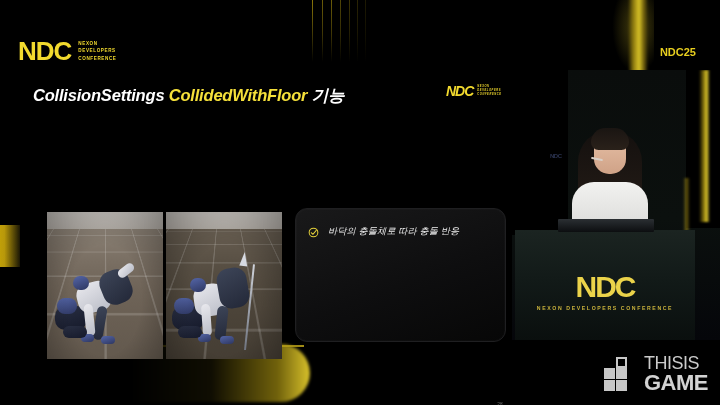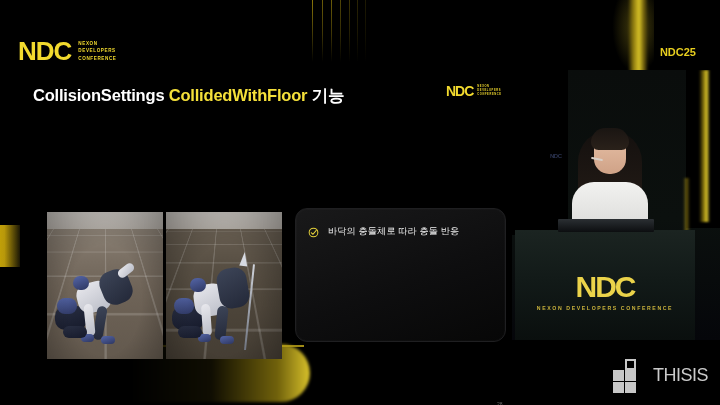--- a/index.html
+++ b/index.html
@@ -56,21 +56,21 @@
   
   #brand { position:absolute; left:18px; top:38px; display:flex; align-items:center; gap:7px; }
   .ndc-mark { font-weight:bold; letter-spacing:-1px; line-height:1; color:#F2DA2E; }
   #brand .ndc-mark { font-size:26px; }
   .ndc-sub { font-size:4.6px; line-height:1.55; font-weight:bold; letter-spacing:.6px; color:#F2DA2E; text-transform:uppercase; }
 
   
   #ndc25 { position:absolute; right:24px; top:46px; font-size:11px; font-weight:bold; letter-spacing:0px; color:#E8CF1F;margin-left:8px; }
 
   
-  #slide { position:absolute; left:0; top:70px; width:512px; height:270px; }
+  #slide { position:absolute; left:0; top:70px; width:512px; height:270px;font-style:italic; }
 
   #slide-title {
     position:absolute; left:33px; top:15px; font-size:16.5px; font-weight:bold;
     white-space:nowrap; letter-spacing:-.2px;
   }
   #slide-title .accent { color:#F5E03A; }
 
   #slide-logo { position:absolute; left:446px; top:14px; display:flex; align-items:center; gap:4px; }
   #slide-logo .ndc-mark { font-size:14px; }
   #slide-logo .ndc-sub { font-size:2.6px; line-height:1.6; }
@@ -301,16 +301,17 @@
   <div id="watermark">
     <span class="wm-blocks">
       <i class="wm-sq" style="left:12px; top:0px;  width:11px; height:11px;"></i>
       <i class="wm-fill" style="left:0px;  top:11px; width:11px; height:11px;"></i>
       <i class="wm-fill" style="left:12px; top:11px; width:11px; height:11px;"></i>
       <i class="wm-fill" style="left:12px; top:23px; width:11px; height:11px;"></i>
       <i class="wm-fill" style="left:0px;  top:23px; width:11px; height:11px;"></i>
     </span>
     <span class="wm-text">
       <div class="l1">THISIS</div>
+      <div class="l2">GAME</div>
     </span>
   </div>
 
 </div>
 
 </body></html>

